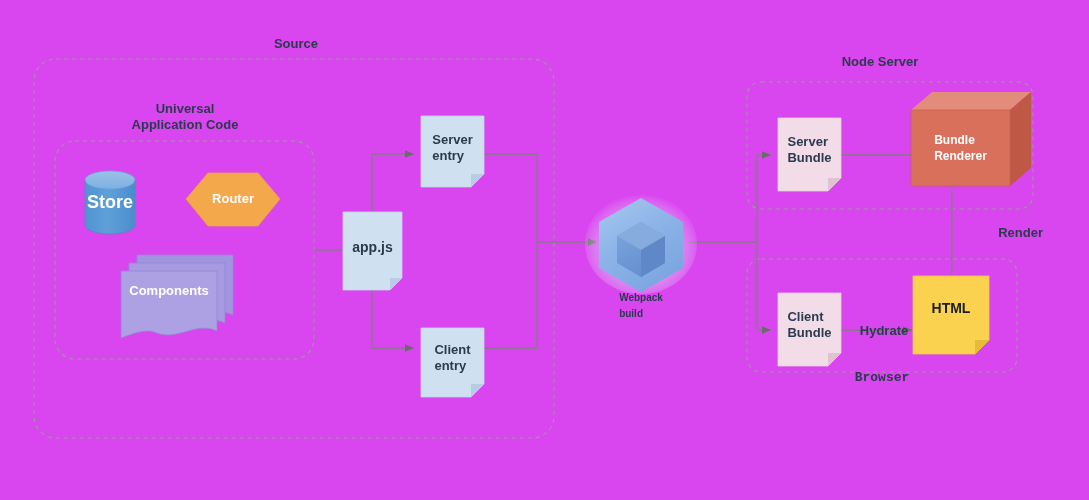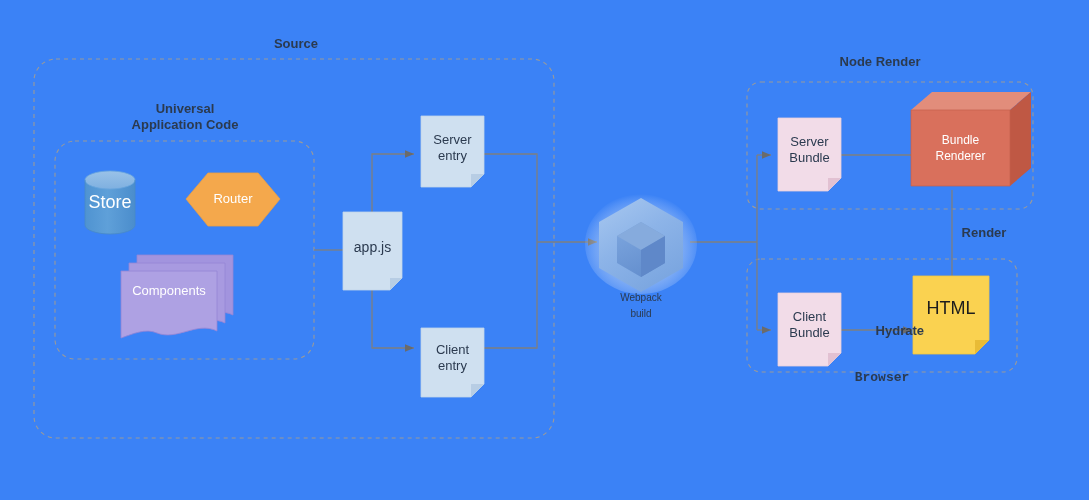--- a/index.html
+++ b/index.html
@@ -8,21 +8,21 @@
     background: #ffffff;
   }
   body {
     font-family: "Liberation Sans", sans-serif;
     -webkit-font-smoothing: antialiased;
   }
   #canvas {
     position: relative;
     width: 1089px;
     height: 500px;
-    background: #3b82f6;
+    background: #d946ef;
     overflow: hidden;
   }
   .svg-layer {
     position: absolute;
     left: 0;
     top: 0;
     width: 1089px;
     height: 500px;
   }
   .lbl {
@@ -32,22 +32,21 @@
     font-size: 13px;
     line-height: 16px;
     text-align: center;
     white-space: pre;
   }
   .node-text {
     position: absolute;
     display: flex;
     align-items: center;
     justify-content: center;
-    text-align: center;
-    font-weight: normal;
+    font-weight: bold;
     pointer-events: none;
     line-height: 16px;
   }
   .t-dark { color: #2b3a4f; }
   .t-white { color: #ffffff; }
   .t-black { color: #1d1d1d; }
 </style>
 </head>
 <body>
 
@@ -184,21 +183,21 @@
       <path d="M913,276 L989,276 L989,340 L975,354 L913,354 Z" fill="#fad250" stroke="#f2c63f" stroke-width="0.8"></path>
       <path d="M989,340 L975,354 L975,340 Z" fill="#e8bb36"></path>
     </g>
   </svg>
 
   <div class="lbl" style="left:232px; top:36px; width:128px;">Source</div>
 
   <div class="lbl" style="left: 105px; top: 101px; width: 160px; white-space: pre-line;">Universal
 Application Code</div>
 
-  <div class="lbl" style="left:816px; top:54px; width:128px;">Node Render</div>
+  <div class="lbl" style="left:816px; top:54px; width:128px;">Node Server</div>
 
   <div class="lbl" style="left:818px; top:370px; width:128px;font-family:Liberation Mono, monospace;">Browser</div>
 
   <div class="node-text t-white" style="left:80px; top:190px; width:60px; height:24px; font-size:18px;">Store</div>
 
   <div class="node-text t-white" style="left:193px; top:188px; width:80px; height:22px; font-size:13px;">Router</div>
 
   <div class="node-text t-white" style="left:113px; top:280px; width:112px; height:22px; font-size:13px;">Components</div>
 
   <div class="node-text t-dark" style="left:343px; top:236px; width:59px; height:22px; font-size:14px;">app.js</div>
@@ -214,19 +213,19 @@
 
   <div class="node-text t-dark" style="left: 778px; top: 130px; width: 63px; height: 40px; font-size: 13px; white-space: pre-line;">Server
 Bundle</div>
 
   <div class="node-text t-white" style="left: 911px; top: 128px; width: 99px; height: 40px; font-size: 12px; white-space: pre-line;">Bundle
 Renderer</div>
 
   <div class="node-text t-dark" style="left: 778px; top: 305px; width: 63px; height: 40px; font-size: 13px; white-space: pre-line;">Client
 Bundle</div>
 
-  <div class="node-text t-black" style="left:913px; top:297px; width:76px; height:22px; font-size:18px;">HTML</div>
-
-  <div class="lbl" style="left:925px; top:225px; width:118px; text-align:center;">Render</div>
-
-  <div class="lbl" style="left:844px; top:323px; width:80px; text-align:right;">Hydrate</div>
+  <div class="node-text t-black" style="left:913px; top:297px; width:76px; height:22px; font-size:14px;">HTML</div>
+
+  <div class="lbl" style="left:925px; top:225px; width:118px; text-align:right;">Render</div>
+
+  <div class="lbl" style="left:844px; top:323px; width:80px; text-align:center;">Hydrate</div>
 
 </div>
 
 </body></html>

